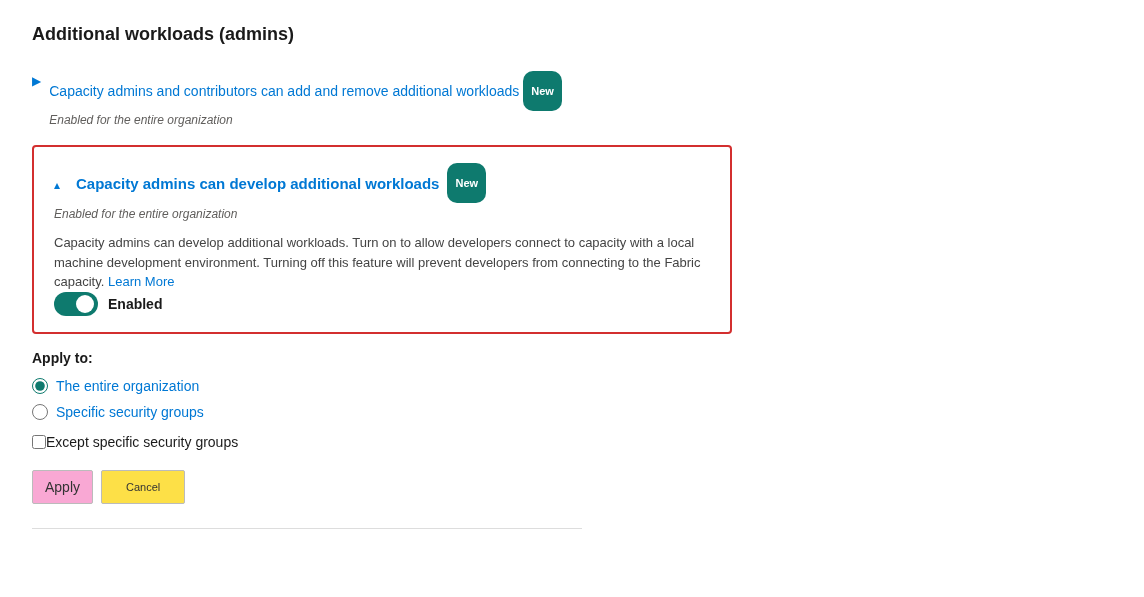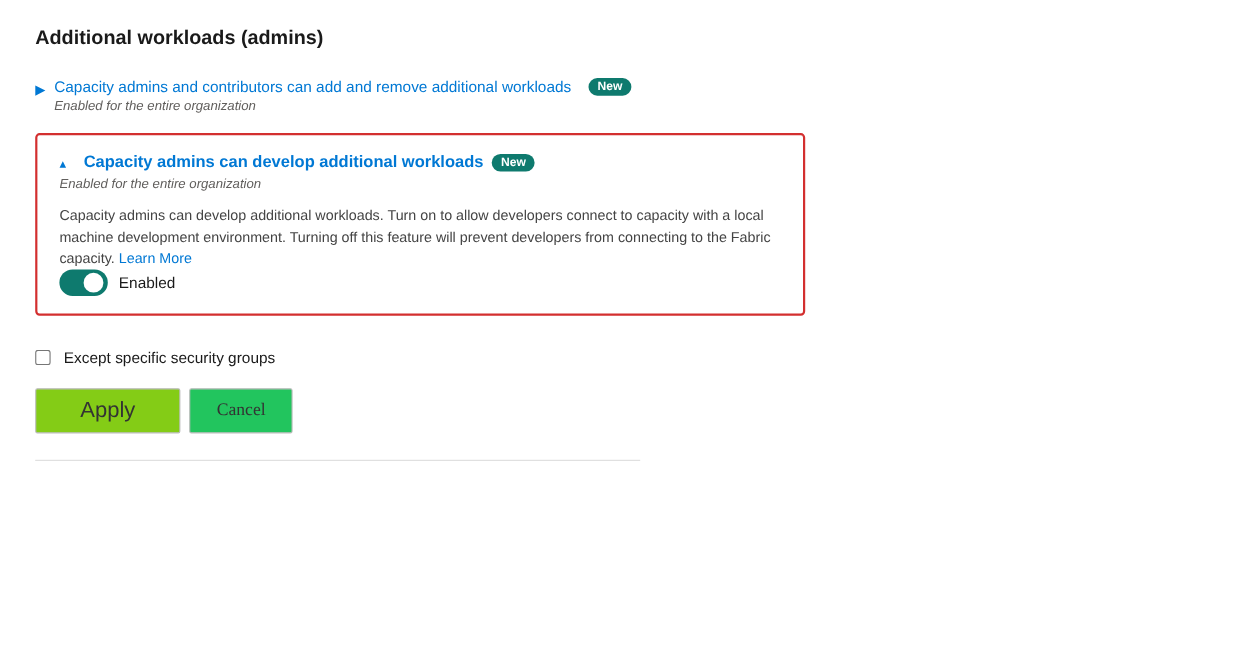--- a/index.html
+++ b/index.html
@@ -29,35 +29,35 @@
     }
 
     .workload-info {
       display: flex;
       flex-direction: column;
     }
 
     .workload-title-row {
       display: flex;
       align-items: center;
-      gap: 16px;
+      gap: 4px;
     }
 
     .workload-title {
       color: #0078d4;
       font-size: 14px;
       font-weight: 500;
     }
 
     .badge-new {
       background-color: #0e7a6e;
       color: #fff;
       font-size: 11px;
       font-weight: 600;
-      padding: 2px 8px;
+      padding: 14px 8px;
       border-radius: 10px;
     }
 
     .workload-subtitle {
       color: #605e5c;
       font-size: 12px;
       font-style: italic;
       margin-top: 2px;
     }
 
@@ -137,21 +137,21 @@
       width: 18px;
       height: 18px;
       background: #fff;
       border-radius: 50%;
       transition: left 0.2s;
     }
 
     .toggle-label {
       font-size: 14px;
       color: #1a1a1a;
-      font-weight: 400;
+      font-weight: 700;
     }
 
     .apply-to-section {
       margin-top: 8px;
       margin-bottom: 20px;
     }
 
     .apply-to-label {
       font-size: 14px;
       font-weight: 600;
@@ -181,21 +181,21 @@
     }
 
     .radio-text {
       color: #0078d4;
       font-size: 14px;
     }
 
     .checkbox-item {
       display: flex;
       align-items: center;
-      gap: 12px;
+      gap: 0;
       cursor: pointer;
       margin-top: 4px;
     }
 
     .checkbox-input {
       width: 14px;
       height: 14px;
       cursor: pointer;
       accent-color: #0078d4;
     }
@@ -205,38 +205,37 @@
       font-size: 14px;
     }
 
     .button-row {
       display: flex;
       gap: 8px;
       margin-top: 20px;
     }
 
     .btn-apply {
-      background: #84cc16;
+      background: #f9a8d4;
       color: #333;
       border: 1px solid #bbb;
-      padding: 8px 40px;
-      font-size: 20px;
+      padding: 8px 12px;
+      font-size: 14px;
       cursor: pointer;
       border-radius: 2px;
     }
 
     .btn-cancel {
-      background: #22c55e;
+      background: #fde047;
       color: #333;
       border: 1px solid #bbb;
       padding: 8px 24px;
-      font-size: 16px;
+      font-size: 11px;
       cursor: pointer;
       border-radius: 2px;
-      font-family: Liberation Serif, serif;
     }
 
     .divider {
       border: none;
       border-top: 1px solid #ddd;
       margin-top: 24px;
       max-width: 550px;
     }
 
     .collapsed-item-row {
@@ -279,22 +278,31 @@
       <input type="checkbox" checked="" style="">
       <div class="toggle-track">
         <div class="toggle-thumb"></div>
       </div>
     </label>
     <span class="toggle-label">Enabled</span>
   </div>
 </div>
 
 <div class="apply-to-section">
+  <div class="apply-to-label">Apply to:</div>
 
   <div class="radio-group">
+    <label class="radio-item">
+      <input class="radio-input" type="radio" name="apply-to" checked="" style="">
+      <span class="radio-text">The entire organization</span>
+    </label>
+    <label class="radio-item">
+      <input class="radio-input" type="radio" name="apply-to" style="">
+      <span class="radio-text">Specific security groups</span>
+    </label>
   </div>
 
   <label class="checkbox-item">
     <input class="checkbox-input" type="checkbox" style="">
     <span class="checkbox-text">Except specific security groups</span>
   </label>
 </div>
 
 <div class="button-row">
   <button class="btn-apply">Apply</button>

